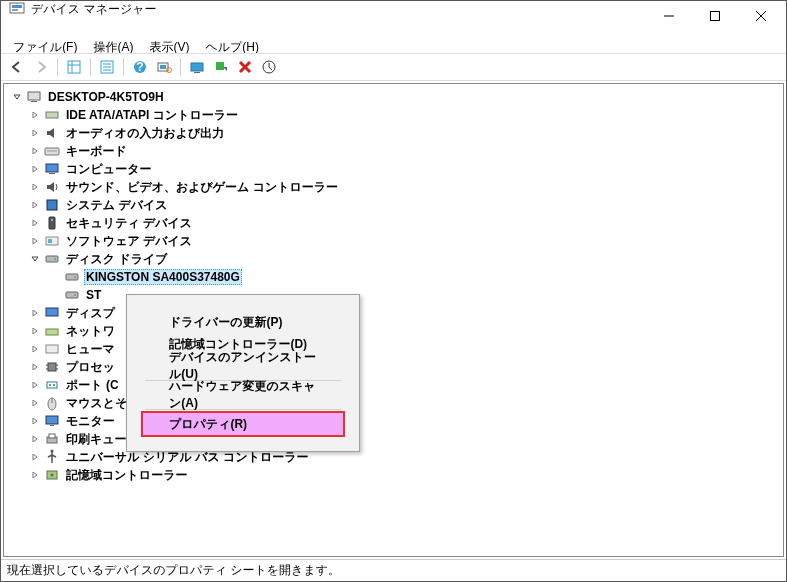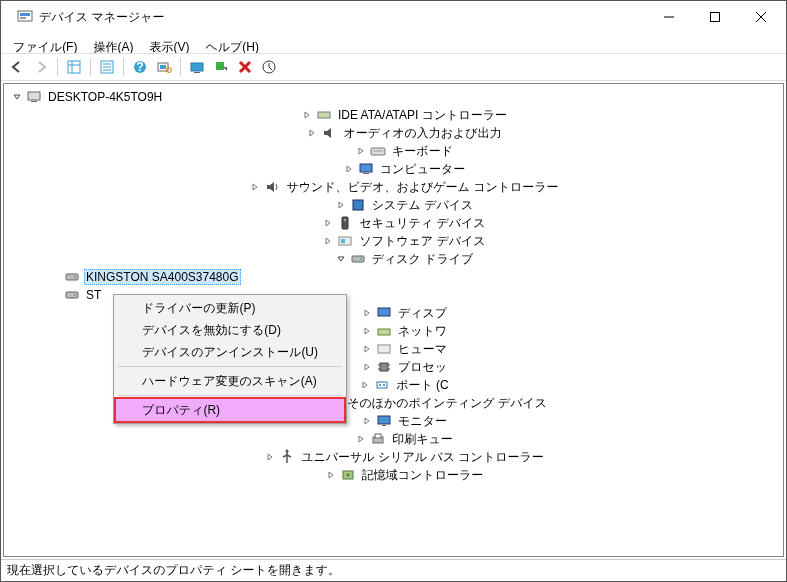--- a/index.html
+++ b/index.html
@@ -1,51 +1,51 @@
 <!DOCTYPE html>
 <html><head>
 <meta charset="utf-8">
 <style>
   * { box-sizing: border-box; margin: 0; padding: 0; font-family: "Yu Gothic UI", "Meiryo", sans-serif; font-size: 12px; }
   body { width: 787px; height: 582px; border: 1px solid #555; background: #fff; display: flex; flex-direction: column; }
 
   
-  .titlebar { height: 32px; display: flex; align-items: center; padding: 0 2px 0 8px; margin-left: 8px; }
+  .titlebar { height: 32px; display: flex; align-items: flex-start; padding: 0 2px 0 8px; }
   .titlebar .ti { width: 16px; height: 16px; margin-right: 6px; }
   .titlebar .title-text { flex: 1; font-size: 12px; }
   .titlebar .winbtns { display: flex; }
   .winbtn { width: 46px; height: 30px; display: flex; align-items: center; justify-content: center; }
 
   
   .menubar { height: 20px; display: flex; align-items: center; padding: 0 4px; }
   .menubar span { padding: 2px 8px; margin-top: 8px; }
 
   
   .toolbar { height: 28px; border-top: 1px solid #e0e0e0; border-bottom: 1px solid #e0e0e0; display: flex; align-items: center; padding: 0 4px; gap: 0; }
   .tbtn { width: 24px; height: 24px; display: flex; align-items: center; justify-content: center; }
   .tsep { width: 1px; height: 18px; background: #d0d0d0; margin: 0 4px; }
 
   
-  .tree-wrap { flex: 1; border: 1px solid #888; margin: 2px; overflow: hidden; position: relative; }
+  .tree-wrap { flex: 1; border: 1px solid #888; margin: 2px; overflow: hidden; position: relative; font-weight: bold; }
   .tree { padding: 4px 2px; }
   .node { display: flex; align-items: center; height: 18px; white-space: nowrap; }
   .caret { width: 14px; height: 14px; display: flex; align-items: center; justify-content: center; }
   .caret svg { width: 10px; height: 10px; }
   .spacer { width: 14px; display:inline-block; }
   .dicon { width: 16px; height: 16px; margin: 0 4px 0 2px; display:inline-flex; align-items:center; justify-content:center; }
   .dicon svg { width:16px; height:16px; }
   .nlabel { padding: 0 2px; }
   .node.sel .nlabel { background: #cce8ff; border: 1px dotted #3399ff; padding: 0 1px; }
 
   .depth0 { padding-left: 4px; }
-  .depth1 { padding-left: 22px; justify-content: center; }
+  .depth1 { padding-left: 22px; }
   .depth2 { padding-left: 42px; }
 
   
-  .ctxmenu { position: absolute; left: 109px; top: 210px; width: 234px; background: #f2f2f2; border: 1px solid #a0a0a0; box-shadow: 2px 2px 4px rgba(0,0,0,0.25); padding: 2px; }
+  .ctxmenu { position: absolute; left: 122px; top: 210px; width: 234px; background: #f2f2f2; border: 1px solid #a0a0a0; box-shadow: 2px 2px 4px rgba(0,0,0,0.25); padding: 16px; }
   .ctxitem { height: 22px; display: flex; align-items: center; padding: 0 18px 0 26px; }
   .ctxsep { height: 1px; background: #d0d0d0; margin: 3px 2px; }
   .ctxitem.hilite { background: #f0abfc; outline: 2px solid #e63232; outline-offset: 0px; }
 
   
   .statusbar { height: 22px; border-top: 1px solid #ccc; display: flex; align-items: center; padding: 0 6px; }
 
 </style>
 </head>
 <body>
@@ -468,21 +468,21 @@
       <span class="nlabel">記憶域コントローラー</span>
     </div>
 
   </div>
 
   <div class="ctxmenu">
     <div class="ctxitem">
         <span>ドライバーの更新(P)</span>
       </div>
     <div class="ctxitem">
-        <span>デバイスを無効にする(D)</span>
+        <span>記憶域コントローラー(D)</span>
       </div>
     <div class="ctxitem">
         <span>デバイスのアンインストール(U)</span>
       </div>
     <div class="ctxsep"></div>
     <div class="ctxitem">
         <span>ハードウェア変更のスキャン(A)</span>
       </div>
     <div class="ctxsep"></div>
     <div class="ctxitem hilite">

